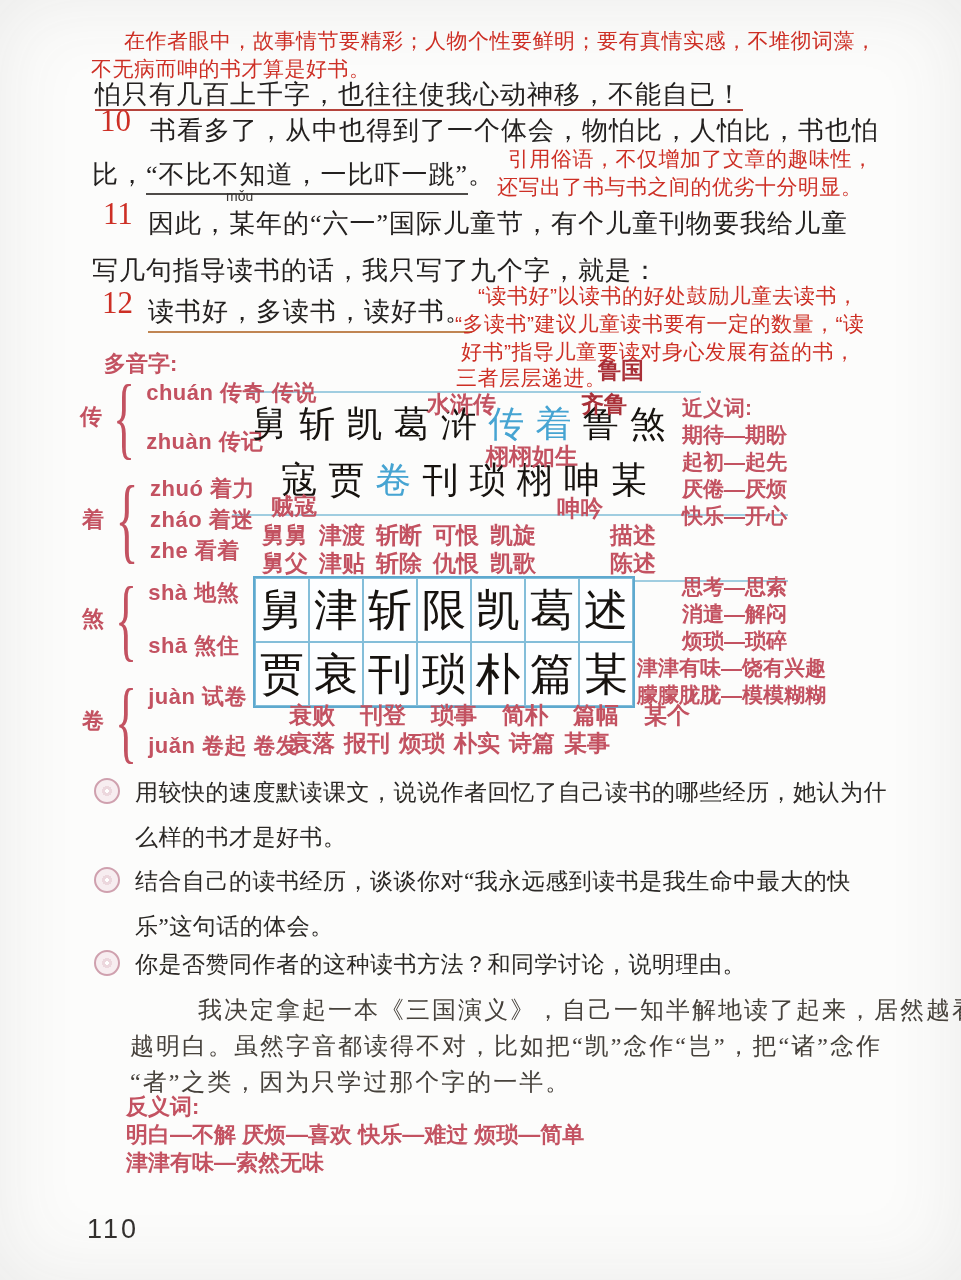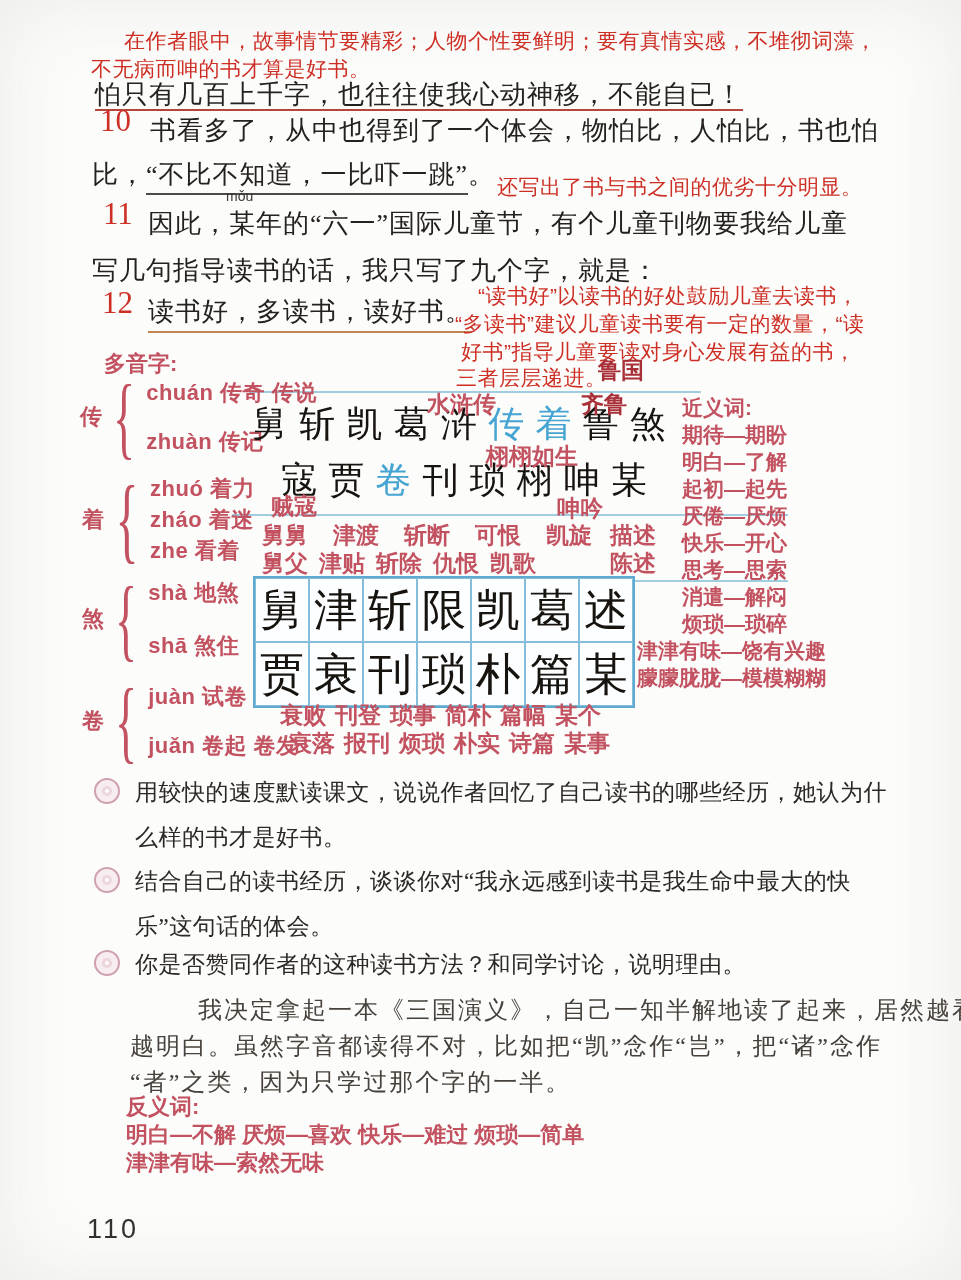--- a/index.html
+++ b/index.html
@@ -51,20 +51,21 @@
 <div class="page">
 
   <div class="abs note" style="left:124px;top:27px">在作者眼中，故事情节要精彩；人物个性要鲜明；要有真情实感，不堆彻词藻，</div>
   <div class="abs note" style="left:91px;top:55px">不无病而呻的书才算是好书。</div>
 
   <div class="abs body-line" style="left:95px;top:77px"><span class="u-red">怕只有几百上千字，也往往使我心动神移，不能自已！</span></div>
 
   <div class="abs para-num" style="left:100px;top:103px">10</div>
   <div class="abs body-line" style="left:150px;top:113px">书看多了，从中也得到了一个体会，物怕比，人怕比，书也怕</div>
   <div class="abs body-line" style="left:92px;top:157px"><span>比，</span><span class="u-dark">“不比不知道，一比吓一跳”</span><span>。</span></div>
+  <div class="abs note" style="left:508px;top:145px">引用俗语，不仅增加了文章的趣味性，</div>
   <div class="abs note" style="left:497px;top:173px">还写出了书与书之间的优劣十分明显。</div>
 
   <div class="abs para-num" style="left:103px;top:196px">11</div>
   <div class="abs pinyin" style="left:226px;top:188px">mǒu</div>
   <div class="abs body-line" style="left:148px;top:206px">因此，某年的“六一”国际儿童节，有个儿童刊物要我给儿童</div>
   <div class="abs body-line" style="left:92px;top:253px">写几句指导读书的话，我只写了九个字，就是：</div>
 
   <div class="abs para-num" style="left:102px;top:285px">12</div>
   <div class="abs body-line" style="left:148px;top:294px"><span class="u-tan">读书好，多读书，读好书。</span></div>
   <div class="abs note" style="left:478px;top:282px">“读书好”以读书的好处鼓励儿童去读书，</div>
@@ -134,21 +135,21 @@
       <span class="rz">呻</span>
       <span class="rz">某</span>
     </div>
 
   <div class="abs annot" style="left:427px;top:389px">水浒传</div>
   <div class="abs annot dkred" style="left:581px;top:389px">齐鲁</div>
   <div class="abs annot" style="left:486px;top:441px">栩栩如生</div>
   <div class="abs annot" style="left:271px;top:491px">贼寇</div>
   <div class="abs annot" style="left:557px;top:493px">呻吟</div>
 
-  <div class="abs word-row" id="cizu-top-1" style="left:262px;top:520px;gap:25px">
+  <div class="abs word-row" id="cizu-top-1" style="left:262px;top:520px;gap:11px">
       <span class="">舅舅</span>
       <span class="">津渡</span>
       <span class="">斩断</span>
       <span class="">可恨</span>
       <span class="">凯旋</span>
     </div>
   <div class="abs word-row" id="cizu-top-2" style="left:262px;top:548px;gap:11px">
       <span class="">舅父</span>
       <span class="">津贴</span>
       <span class="">斩除</span>
@@ -170,45 +171,44 @@
       <span class="xg">述</span>
       <span class="xg">贾</span>
       <span class="xg">衰</span>
       <span class="xg">刊</span>
       <span class="xg">琐</span>
       <span class="xg">朴</span>
       <span class="xg">篇</span>
       <span class="xg">某</span>
     </div>
 
-  <div class="abs word-row" id="cizu-bot-1" style="left:280px;top:700px;gap:9px">
+  <div class="abs word-row" id="cizu-bot-1" style="left:289px;top:700px;gap:25px">
       <span class="">衰败</span>
       <span class="">刊登</span>
       <span class="">琐事</span>
       <span class="">简朴</span>
       <span class="">篇幅</span>
       <span class="">某个</span>
     </div>
   <div class="abs word-row" id="cizu-bot-2" style="left:289px;top:728px;gap:9px">
       <span class="">衰落</span>
       <span class="">报刊</span>
       <span class="">烦琐</span>
       <span class="">朴实</span>
       <span class="">诗篇</span>
       <span class="">某事</span>
     </div>
 
   <div class="abs syn" id="synonyms" style="left:637px;top:394px">
     <div style="padding-left:45px">近义词:</div>
   <div style="padding-left: 45px;">期待—期盼</div>
-      <div style="padding-left: 45px;">明白—了解</div>
       <div style="padding-left: 45px;">起初—起先</div>
       <div style="padding-left: 45px;">厌倦—厌烦</div>
       <div style="padding-left: 45px;">快乐—开心</div>
-      <div style="padding-left: 45px;">思考—思索</div>
+      <div style="padding-left: 45px; margin-top: 44px;">思考—思索</div>
       <div style="padding-left: 45px;">消遣—解闷</div>
       <div style="padding-left: 45px;">烦琐—琐碎</div>
       <div>津津有味—饶有兴趣</div>
       <div>朦朦胧胧—模模糊糊</div>
     </div>
 
   <div class="abs q-bullet" style="left:94px;top:778px"></div>
   <div class="abs q-line" style="left:135px;top:777px">用较快的速度默读课文，说说作者回忆了自己读书的哪些经历，她认为什</div>
   <div class="abs q-line" style="left:135px;top:822px">么样的书才是好书。</div>
   <div class="abs q-bullet" style="left:94px;top:867px"></div>

